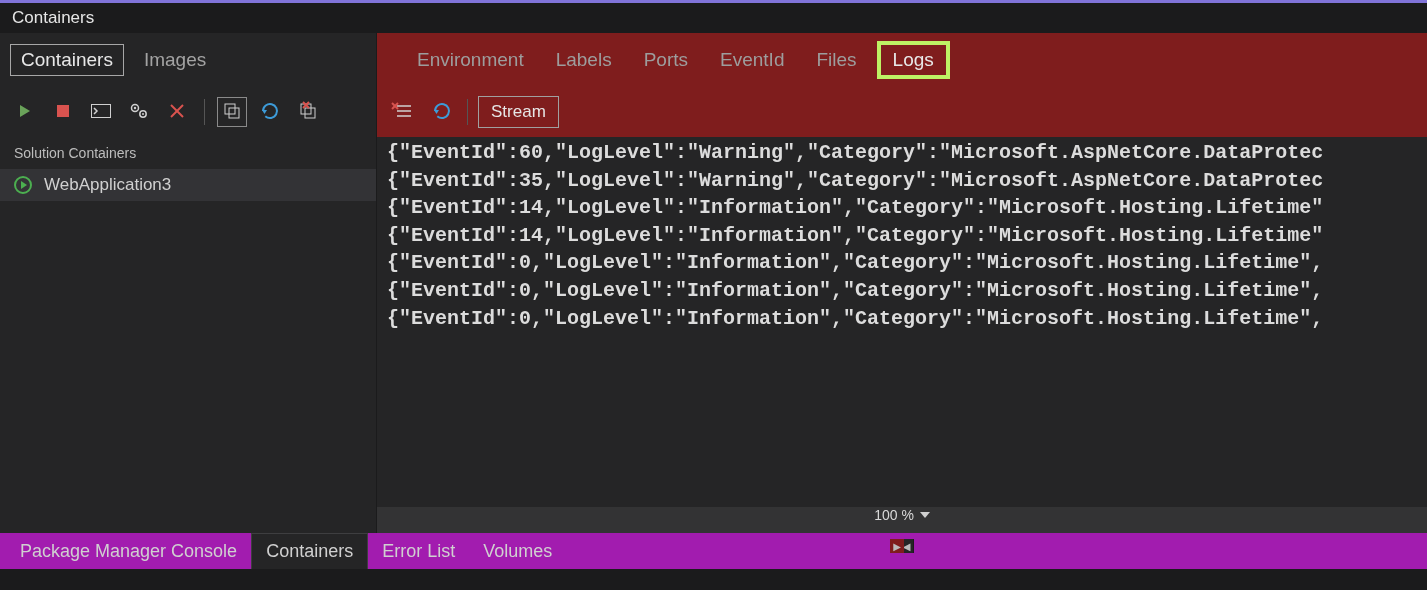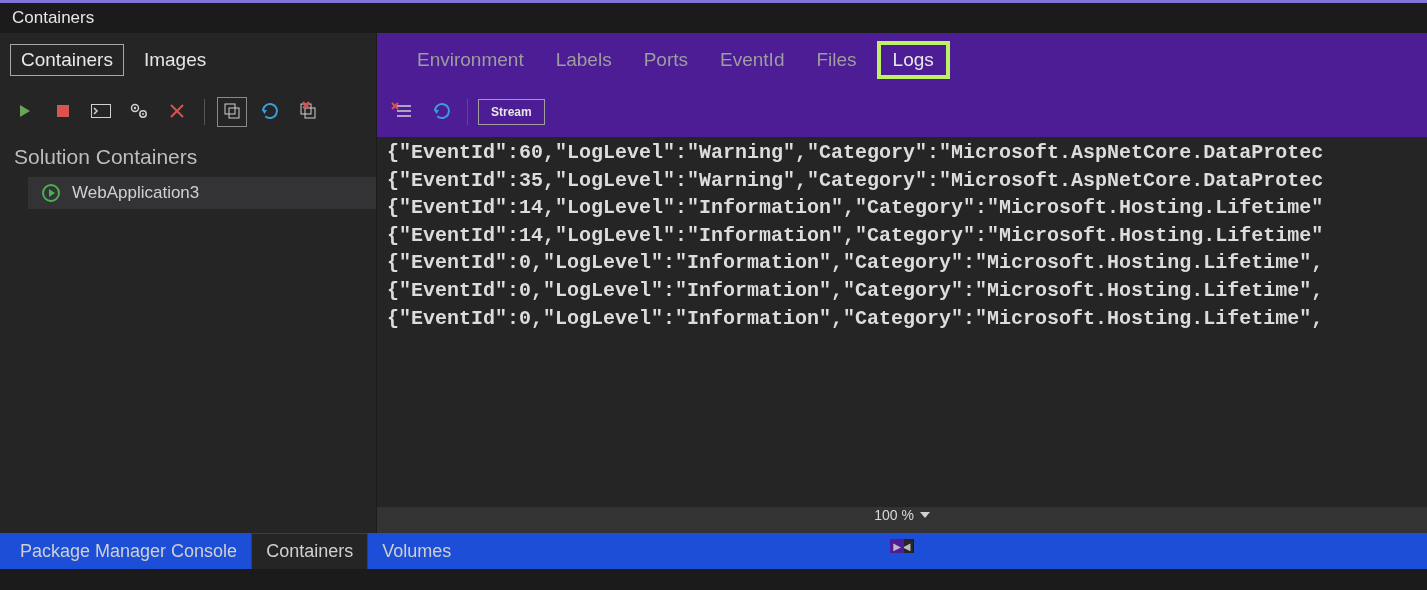--- a/index.html
+++ b/index.html
@@ -45,21 +45,21 @@
   .left-tabs {
     display: flex;
     align-items: center;
     gap: 10px;
     padding: 8px 10px 14px 10px;
     height: 60px;
   }
   .seg-tab {
     font-size: 19px;
     padding: 4px 10px;
-    color: #e5e5e5;
+    color: #a3a3a3;
     cursor: pointer;
   }
   .seg-tab.active {
     color: #e8e8e8;
     border: 1px solid #a7a7a7;
   }
   .toolbar {
     display: flex;
     align-items: center;
     gap: 8px;
@@ -79,43 +79,42 @@
     align-items: center;
     justify-content: center;
     cursor: pointer;
   }
   .icon-btn.boxed {
     border: 1px solid #8a8a8a;
   }
   .section-header {
     padding: 8px 14px;
     color: #bdbdbd;
-    font-size: 21px;
+    font-size: 14px;
   }
   .container-list {
     flex: 1;
     overflow: auto;
-    margin-left: 28px;
   }
   .container-item {
     display: flex;
     align-items: center;
     gap: 12px;
     padding: 6px 14px;
     background: #333336;
     cursor: pointer;
     font-size: 17px;
   }
   .status-dot svg { display:block; }
   
   .right {
     flex: 1;
     display: flex;
     flex-direction: column;
-    background: #4c1d95;
+    background: #7f1d1d;
     min-width: 0;
   }
   .detail-tabs {
     display: flex;
     align-items: center;
     gap: 8px;
     padding: 8px 28px 14px 28px;
     height: 60px;
   }
   .detail-tab {
@@ -132,24 +131,23 @@
     display: flex;
     align-items: center;
     gap: 10px;
     padding: 4px 10px 10px 10px;
     height: 44px;
   }
   .btn {
     border: 1px solid #a0a0a0;
     color: #e6e6e6;
     padding: 5px 12px;
-    font-size: 12px;
+    font-size: 17px;
     cursor: pointer;
     background: transparent;
-    font-weight: bold;
   }
   .log-pane {
     flex: 1;
     overflow: hidden;
     background: #252526;
     padding: 2px 0 0 10px;
     font-family: Consolas, "Courier New", monospace;
     font-size: 20px;
     font-weight: bold;
     color: #dcdcdc;
@@ -189,21 +187,21 @@
     display:flex; align-items:center; justify-content:center;
     color:#bbb; font-size:10px;
   }
   .hscroll .arrow.left { left:-2px; }
   .hscroll .arrow.right { right:-2px; }
   
   .bottom-tabs {
     height: 36px;
     display: flex;
     align-items: stretch;
-    background: #1d4ed8;
+    background: #a21caf;
     padding: 0 6px;
   }
   .tool-tab {
     display: flex;
     align-items: center;
     padding: 0 14px;
     font-size: 18px;
     color: #d0d0d0;
     cursor: pointer;
   }
@@ -375,14 +373,15 @@
         <div class="thumb"></div>
         <div class="arrow right">▶</div>
       </div>
     </div>
   </div>
 </div>
 
 <div class="bottom-tabs">
   <div class="tool-tab">Package Manager Console</div>
   <div class="tool-tab active">Containers</div>
+  <div class="tool-tab">Error List</div>
   <div class="tool-tab">Volumes</div>
 </div>
 
 </body></html>

